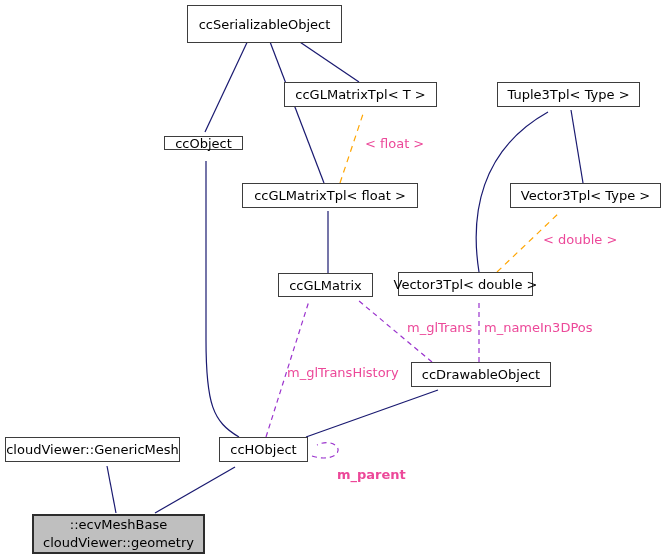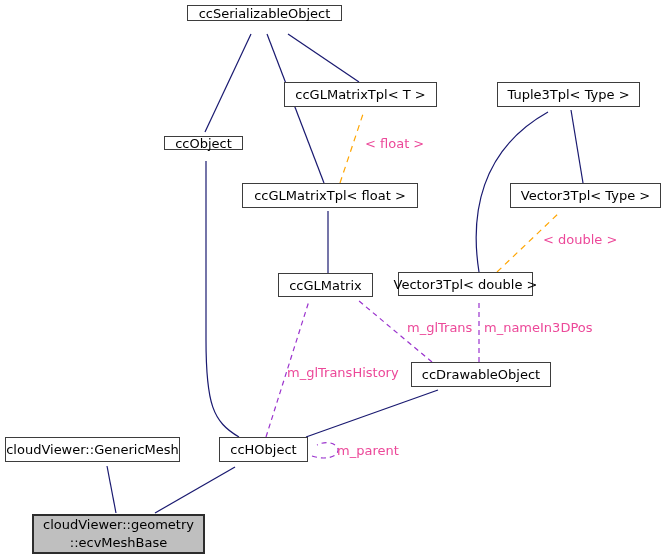--- a/index.html
+++ b/index.html
@@ -55,21 +55,21 @@
 
   <path class="tpl" marker-end="url(#arr-tpl)" d="M340,183 L364,111"></path>
   <path class="tpl" marker-end="url(#arr-tpl)" d="M497,272 L560,212"></path>
 
   <path class="use" marker-end="url(#arr-use)" d="M432,362 L359,301"></path>
   <path class="use" marker-end="url(#arr-use)" d="M479,362 L479,300"></path>
   <path class="use" marker-end="url(#arr-use)" d="M266,437 L309,301"></path>
   <path class="use" marker-end="url(#arr-use)" d="M312,456 C331,462 342,453 337,447 C333,442 325,441 317,445"></path>
 </svg>
 
-<div class="node" style="left:187px;top:5px;width:155px;height:16px;">ccSerializableObject</div>
+<div class="node" style="left:187px;top:5px;width:155px;height:38px;">ccSerializableObject</div>
 
 <div class="node" style="left:284px;top:82px;width:153px;height:25px;">ccGLMatrixTpl&lt; T &gt;</div>
 
 <div class="node" style="left:497px;top:82px;width:143px;height:25px;">Tuple3Tpl&lt; Type &gt;</div>
 
 <div class="node" style="left:164px;top:136px;width:79px;height:14px;">ccObject</div>
 
 <div class="node" style="left:242px;top:183px;width:176px;height:25px;">ccGLMatrixTpl&lt; float &gt;</div>
 
 <div class="node" style="left:510px;top:183px;width:151px;height:25px;">Vector3Tpl&lt; Type &gt;</div>
@@ -78,27 +78,27 @@
 
 <div class="node" style="left:398px;top:272px;width:135px;height:24px;">Vector3Tpl&lt; double &gt;</div>
 
 <div class="node" style="left:411px;top:362px;width:140px;height:25px;">ccDrawableObject</div>
 
 <div class="node" style="left:5px;top:437px;width:175px;height:25px;">cloudViewer::GenericMesh</div>
 
 <div class="node" style="left:219px;top:437px;width:89px;height:25px;">ccHObject</div>
 
 <div class="node main" style="left:32px;top:514px;width:173px;height:40px;">
+  <span>::ecvMeshBase</span>
   <span>cloudViewer::geometry</span>
-  <span>::ecvMeshBase</span>
 </div>
 
 <div class="edge-label" style="left:365px;top:136px;">&lt; float &gt;</div>
 
 <div class="edge-label" style="left:543px;top:232px;">&lt; double &gt;</div>
 
 <div class="edge-label" style="left:407px;top:320px;">m_glTrans</div>
 
 <div class="edge-label" style="left:484px;top:320px;">m_nameIn3DPos</div>
 
 <div class="edge-label" style="left:287px;top:365px;">m_glTransHistory</div>
 
-<div class="edge-label" style="left:337px;top:443px;">m_parent</div>
+<div class="edge-label" style="left:337px;top:467px;font-weight:bold;">m_parent</div>
 
 </body></html>

